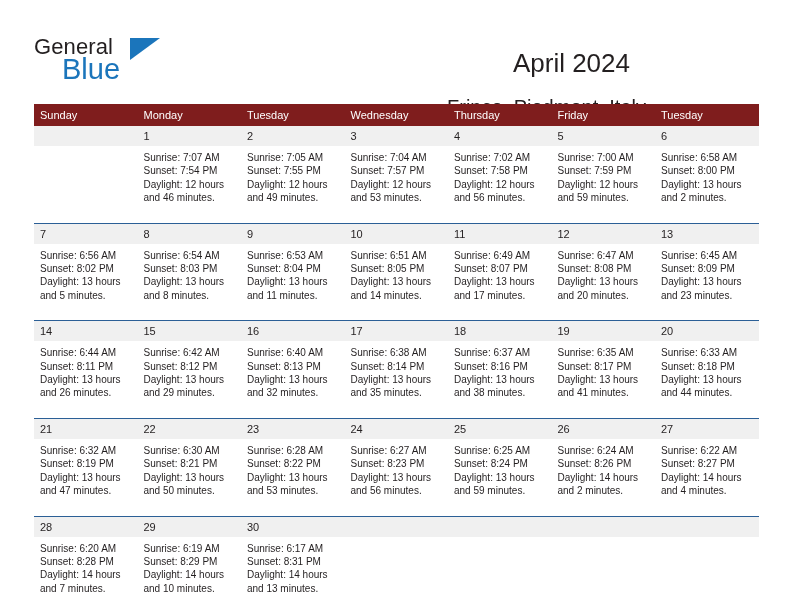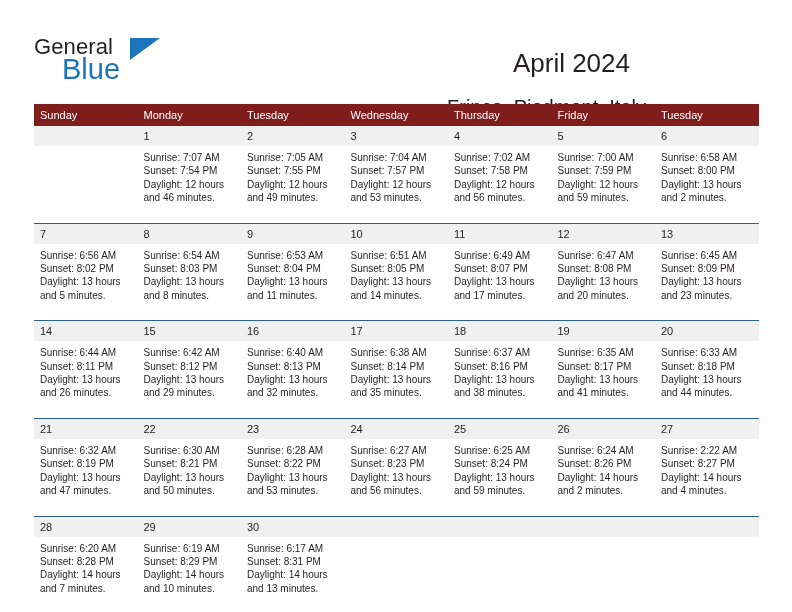--- a/index.html
+++ b/index.html
@@ -379,21 +379,21 @@
               <div>Daylight: 13 hours</div>
               <div>and 59 minutes.</div>
             </td>
             <td>
               <div>Sunrise: 6:24 AM</div>
               <div>Sunset: 8:26 PM</div>
               <div>Daylight: 14 hours</div>
               <div>and 2 minutes.</div>
             </td>
             <td>
-              <div>Sunrise: 2:22 AM</div>
+              <div>Sunrise: 6:22 AM</div>
               <div>Sunset: 8:27 PM</div>
               <div>Daylight: 14 hours</div>
               <div>and 4 minutes.</div>
             </td>
           </tr>
           <tr class="daynum-row wk-sep">
             <td>28</td>
             <td>29</td>
             <td>30</td>
             <td></td>

